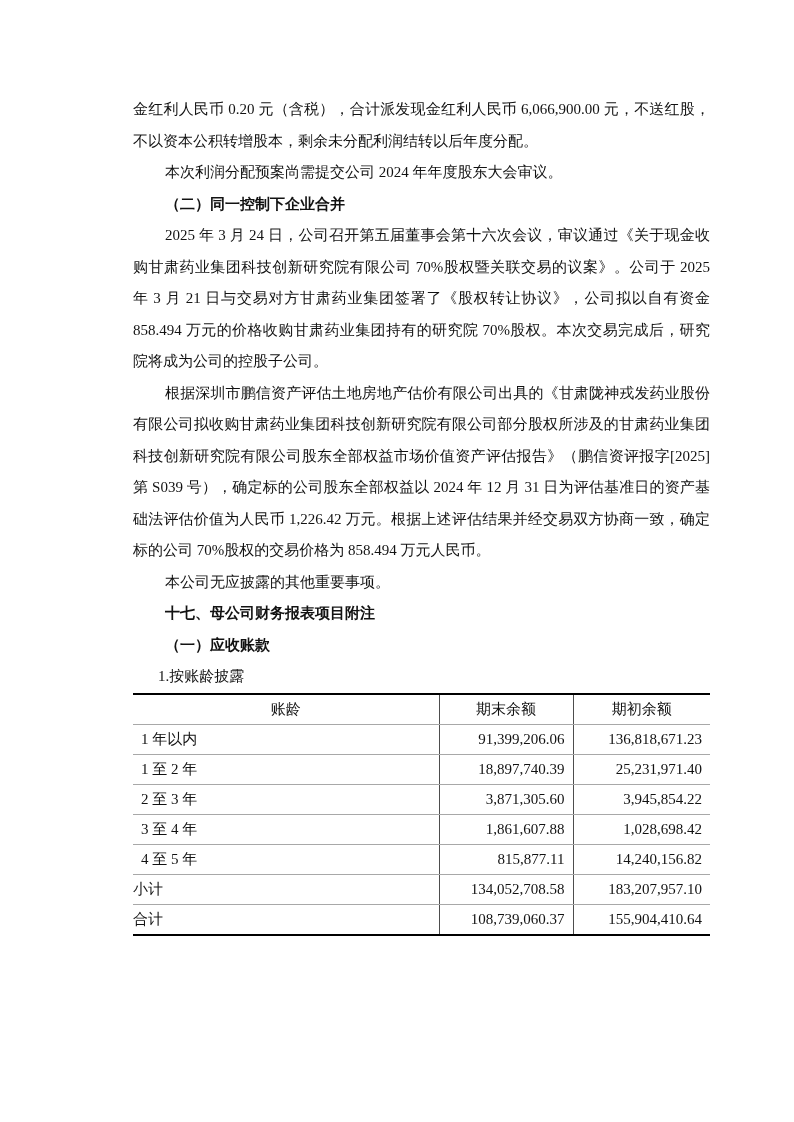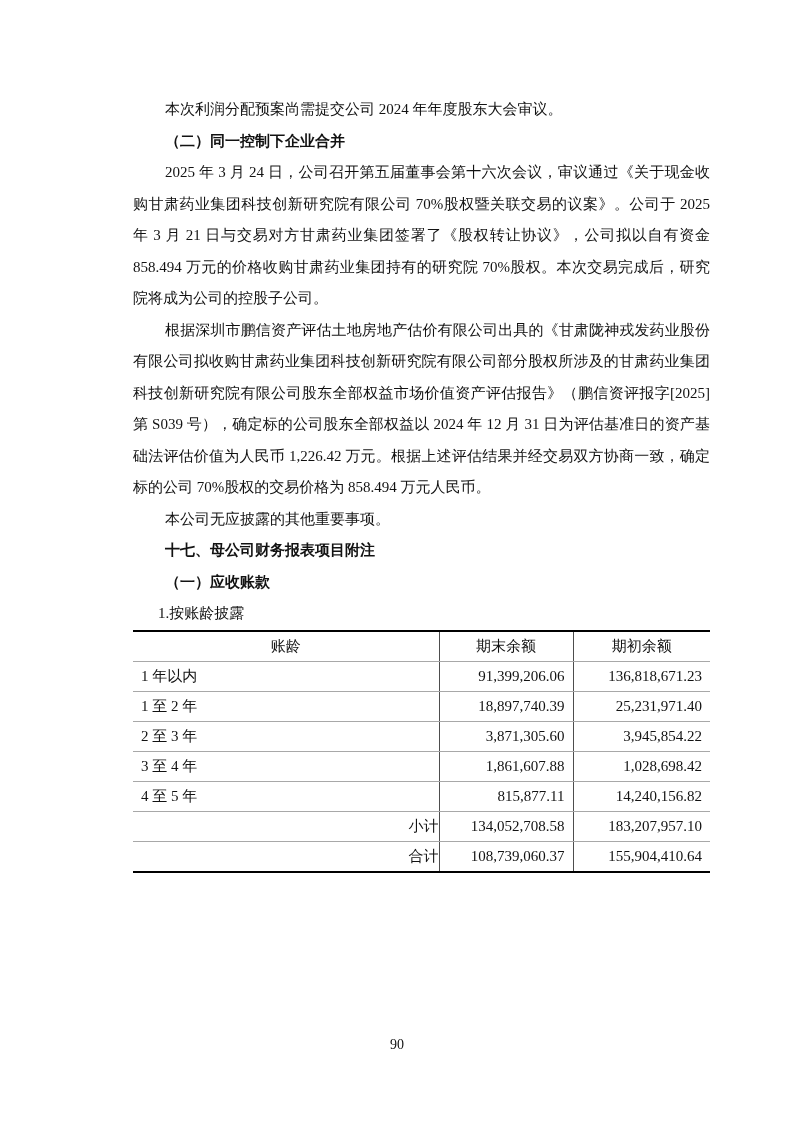--- a/index.html
+++ b/index.html
@@ -54,38 +54,39 @@
     white-space: nowrap;
     overflow: hidden;
   }
   table.aging tr:last-child td { border-bottom: none; }
   table.aging td:nth-child(2), table.aging th:nth-child(2),
   table.aging td:nth-child(3), table.aging th:nth-child(3) {
     border-left: 1px solid #4d4d4d;
   }
   table.aging th { text-align: center; }
   table.aging td.label { text-align: left; padding-left: 8px; margin-top: 36px; }
-  table.aging td.label-center { text-align: right; }
+  table.aging td.label-center { text-align: left; }
   table.aging td.num { text-align: right; padding-right: 8px; }
   .page-number {
     position: absolute;
     top: 1036px;
     left: 0;
     width: 100%;
     text-align: center;
     font-size: 14px;
     line-height: 18px;
   }
 </style>
 </head>
 <body>
 
 <div class="page">
   <div class="content">
 
+    <p class="body">金红利人民币 0.20 元（含税），合计派发现金红利人民币 6,066,900.00 元，不送红股，不以资本公积转增股本，剩余未分配利润结转以后年度分配。</p>
     <p class="body indent">本次利润分配预案尚需提交公司 2024 年年度股东大会审议。</p>
 
     <p class="heading">（二）同一控制下企业合并</p>
     <p class="body indent">2025 年 3 月 24 日，公司召开第五届董事会第十六次会议，审议通过《关于现金收购甘肃药业集团科技创新研究院有限公司 70%股权暨关联交易的议案》。公司于 2025 年 3 月 21 日与交易对方甘肃药业集团签署了《股权转让协议》，公司拟以自有资金 858.494 万元的价格收购甘肃药业集团持有的研究院 70%股权。本次交易完成后，研究院将成为公司的控股子公司。</p>
     <p class="body indent">根据深圳市鹏信资产评估土地房地产估价有限公司出具的《甘肃陇神戎发药业股份有限公司拟收购甘肃药业集团科技创新研究院有限公司部分股权所涉及的甘肃药业集团科技创新研究院有限公司股东全部权益市场价值资产评估报告》（鹏信资评报字[2025]第 S039 号），确定标的公司股东全部权益以 2024 年 12 月 31 日为评估基准日的资产基础法评估价值为人民币 1,226.42 万元。根据上述评估结果并经交易双方协商一致，确定标的公司 70%股权的交易价格为 858.494 万元人民币。</p>
 
     <p class="body indent">本公司无应披露的其他重要事项。</p>
 
     <p class="heading">十七、母公司财务报表项目附注</p>
     <p class="heading">（一）应收账款</p>
@@ -137,14 +138,13 @@
         </tr>
         <tr>
           <td class="label-center">合计</td>
           <td class="num">108,739,060.37</td>
           <td class="num">155,904,410.64</td>
         </tr>
       </tbody>
     </table>
   </div>
 
-  <div class="page-number">90</div>
 </div>
 
 </body></html>

